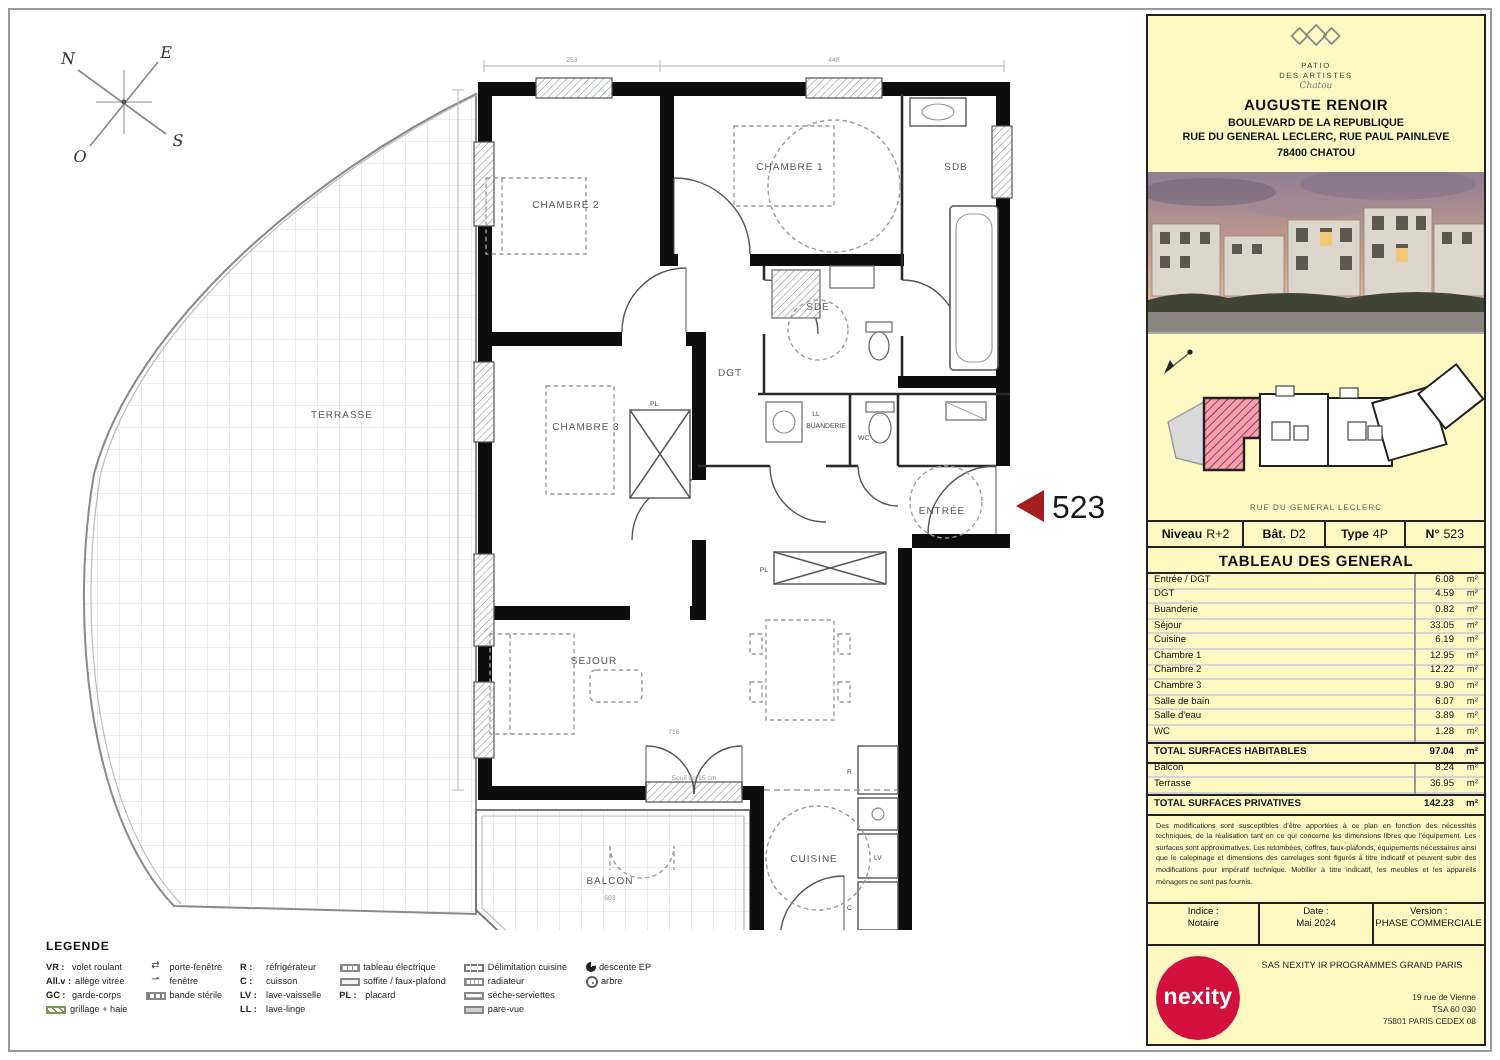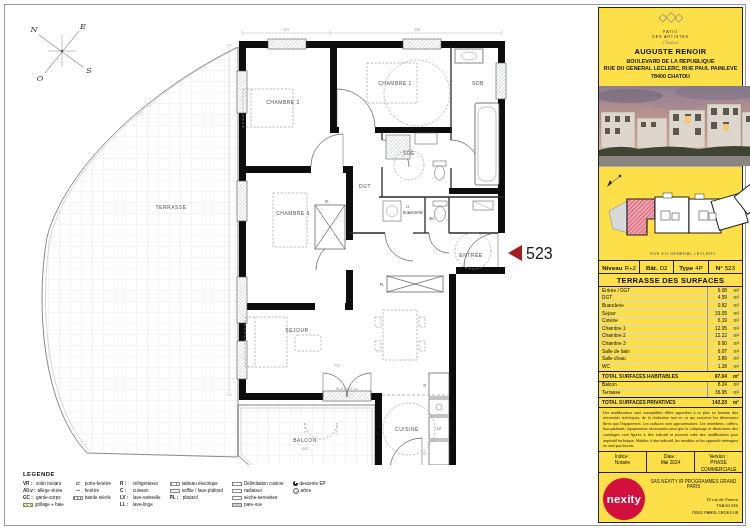--- a/index.html
+++ b/index.html
@@ -32,22 +32,22 @@
   .sw-gray  { background:#cfcfcf; }
   .sym { font-size:5px; line-height:5px; width:10px; text-align:center; flex:none; color:#333; }
   .sym-ep { display:inline-block; width:5px; height:5px; border-radius:50%;
             background:conic-gradient(#fff 0 70deg,#222 70deg 360deg); flex:none; }
   .sym-tree { display:inline-block; width:6px; height:6px; border-radius:50%; border:0.6px solid #555;
               position:relative; flex:none; }
   .sym-tree::after { content:""; position:absolute; left:2px; top:2px; width:1.4px; height:1.4px;
                      border-radius:50%; background:#555; }
 
   
-  .panel { position:absolute; top:2px; right:2px; bottom:2px; width:145px;
-           border:1px solid #222; background:#fde047; display:flex; flex-direction:column; }
+  .panel { position:absolute; top:2px; right:2px; bottom:2px; width:170px;
+           border:1px solid #222; background:#fef9c3; display:flex; flex-direction:column; }
   .p-header { height:78px; text-align:center; padding-top:3px; }
   .logo-mini { height:15px; }
   .logo-words { font-size:3.8px; letter-spacing:.8px; color:#333; line-height:1.2; }
   .logo-city { font-family:"DejaVu Serif", serif; font-style:italic; font-size:4.5px; color:#777; margin:1px 0 2px; }
   .res-name { font-size:7.5px; font-weight:bold; letter-spacing:.3px; margin-bottom:2px; }
   .res-addr { font-size:5.4px; font-weight:bold; line-height:1.35; }
   .photo { height:80px; display:block; }
   .keyplan { height:94px; border-top:1px solid #aaa; position:relative; }
   .kp-caption { font-size:4px; fill:#555; letter-spacing:.5px; text-anchor:middle; }
   .inforow { height:14px; border-top:1px solid #222; border-bottom:1px solid #222;
@@ -527,21 +527,21 @@
       <div class="cell">
           <span class="ilab">Type</span>
           <span>4P</span>
         </div>
       <div class="cell">
           <span class="ilab">N°</span>
           <span>523</span>
         </div>
     </div>
 
-    <div class="tabletitle">TERRASSE DES SURFACES</div>
+    <div class="tabletitle">TABLEAU DES GENERAL</div>
 
     <div class="s-table">
       <div class="s-row">
           <span class="lbl">Entrée / DGT</span>
           <span class="val">6.08</span>
           <span class="unit">m²</span>
         </div>
       <div class="s-row">
           <span class="lbl">DGT</span>
           <span class="val">4.59</span>

